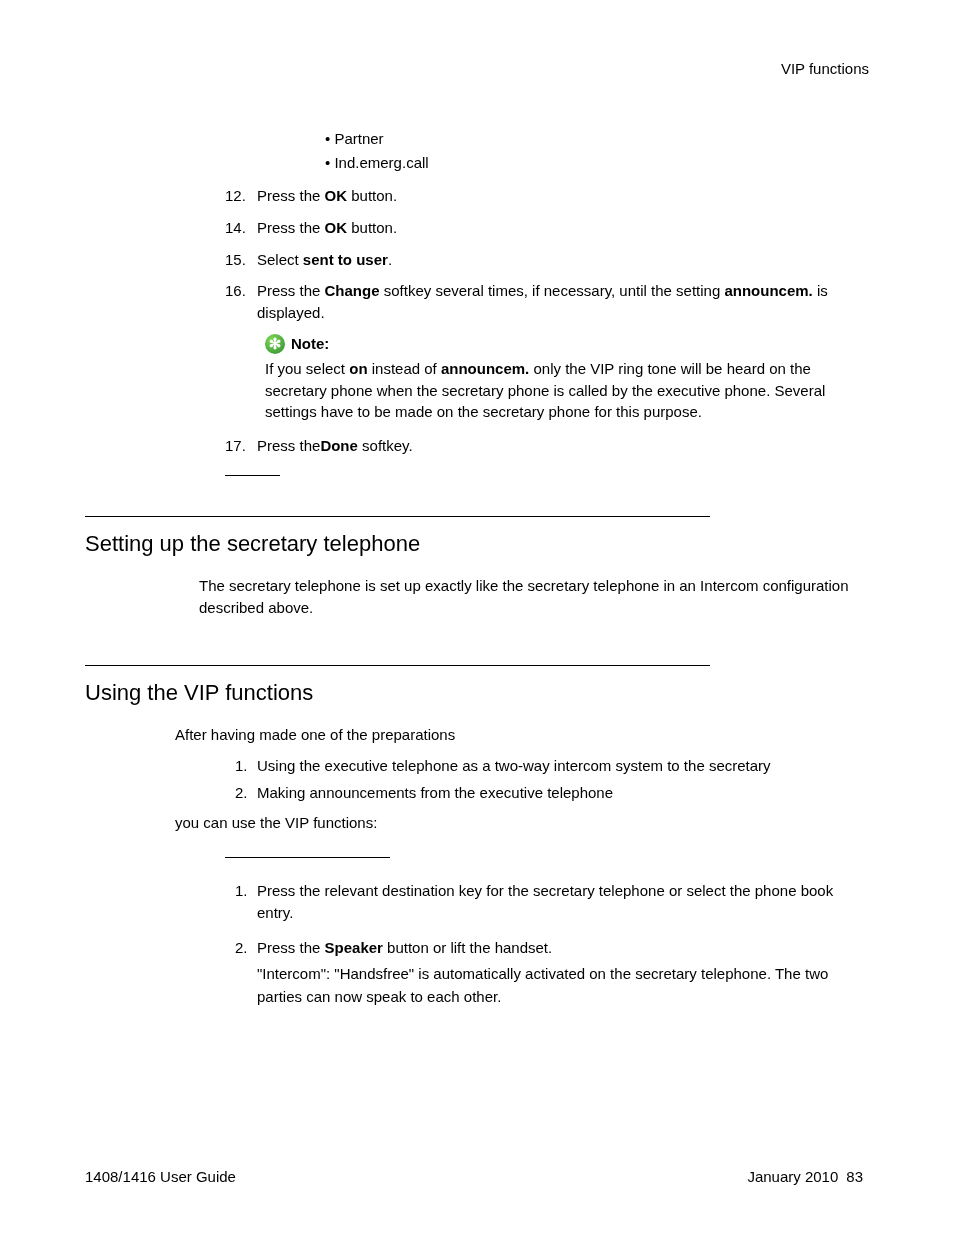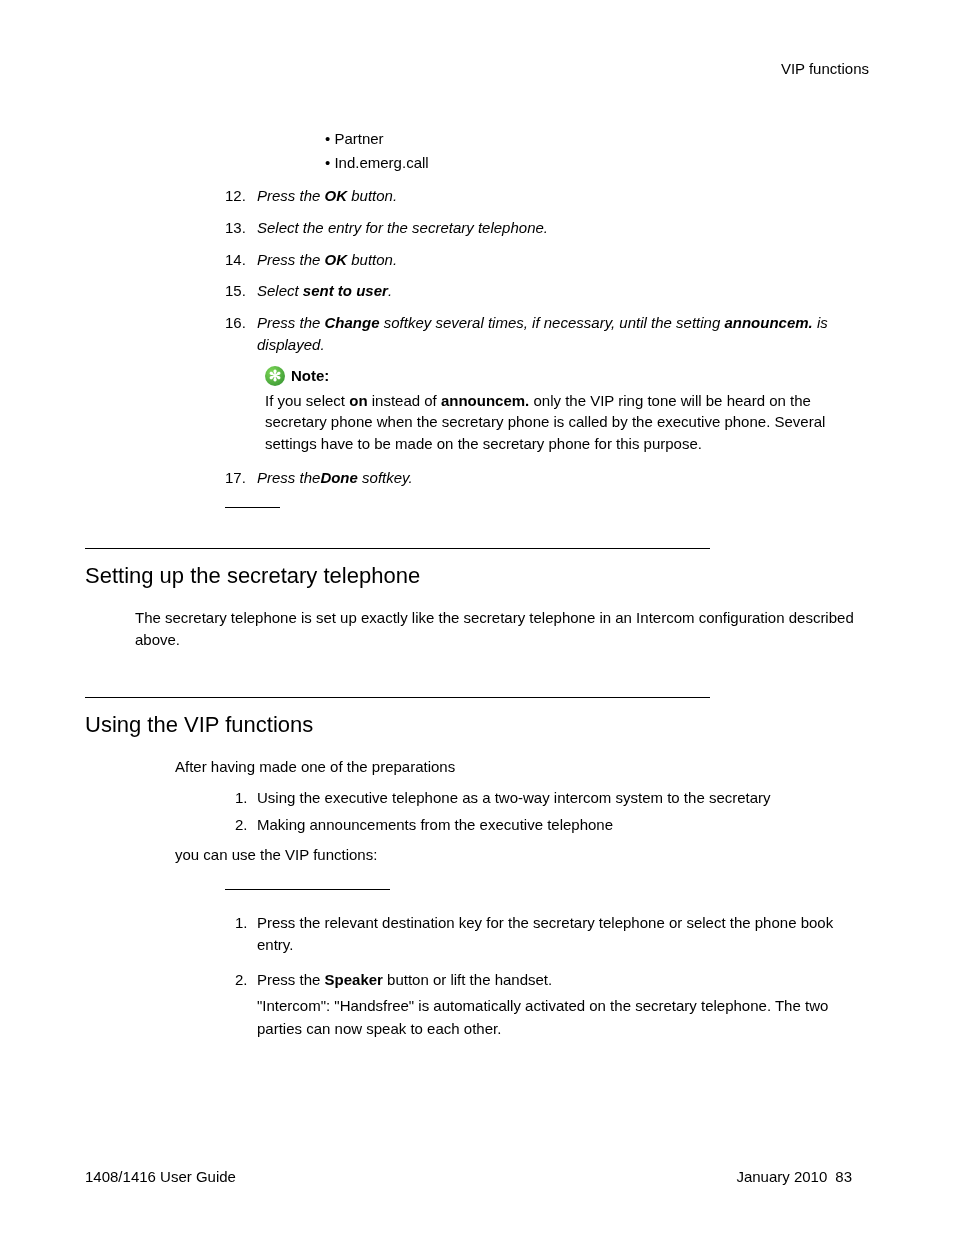--- a/index.html
+++ b/index.html
@@ -37,21 +37,21 @@
     display: flex;
     margin-bottom: 10px;
     line-height: 1.45;
   }
   .num-list .num {
     width: 32px;
     flex: 0 0 32px;
     text-align: right;
     padding-right: 14px;
   }
-  .num-list .txt { flex: 1; font-style: italic; }
+  .num-list .txt { flex: 1; }
   .bold { font-weight: bold; }
   .note-block {
     margin-left: 180px;
     margin-top: 6px;
     margin-bottom: 12px;
   }
   .note-head {
     display: flex;
     align-items: center;
     gap: 6px;
@@ -86,21 +86,21 @@
     margin-bottom: 14px;
   }
   h2.section-title {
     font-size: 22px;
     font-weight: normal;
     margin-bottom: 18px;
   }
   .body-para {
     font-size: 15px;
     line-height: 1.5;
-    margin-left: 50px;
+    margin-left: 114px;
     margin-bottom: 45px;
   }
   .body-para-noindent {
     font-size: 15px;
     line-height: 1.5;
     margin-bottom: 6px;
   }
   .prep-list {
     margin-left: 150px;
     font-size: 15px;
@@ -122,21 +122,21 @@
     margin-left: 150px;
     font-size: 15px;
   }
   .vip-steps .row { display: flex; margin-bottom: 12px; line-height: 1.5; }
   .vip-steps .num { width: 22px; flex: 0 0 22px; }
   .vip-steps .txt { flex: 1; }
   .footer {
     position: absolute;
     bottom: 50px;
     left: 85px;
-    right: 102px;
+    right: 91px;
     display: flex;
     justify-content: space-between;
     font-size: 15px;
   }
   .footer-right { display: flex; gap: 8px; }
 </style>
 </head>
 <body>
 
 <div class="page">
@@ -145,24 +145,20 @@
 
   <div class="bullet-list">
     <div class="item">Partner</div>
     <div class="item">Ind.emerg.call</div>
   </div>
 
   <div class="num-list">
     <div class="row">
       <div class="num">12.</div>
       <div class="txt"><span>Press the </span><span class="bold">OK</span><span> button.</span></div>
-    </div>
-    <div class="row">
-      <div class="num">13.</div>
-      <div class="txt">Select the entry for the secretary telephone.</div>
     </div>
     <div class="row">
       <div class="num">14.</div>
       <div class="txt"><span>Press the </span><span class="bold">OK</span><span> button.</span></div>
     </div>
     <div class="row">
       <div class="num">15.</div>
       <div class="txt"><span>Select </span><span class="bold">sent to user</span><span>.</span></div>
     </div>
     <div class="row">

